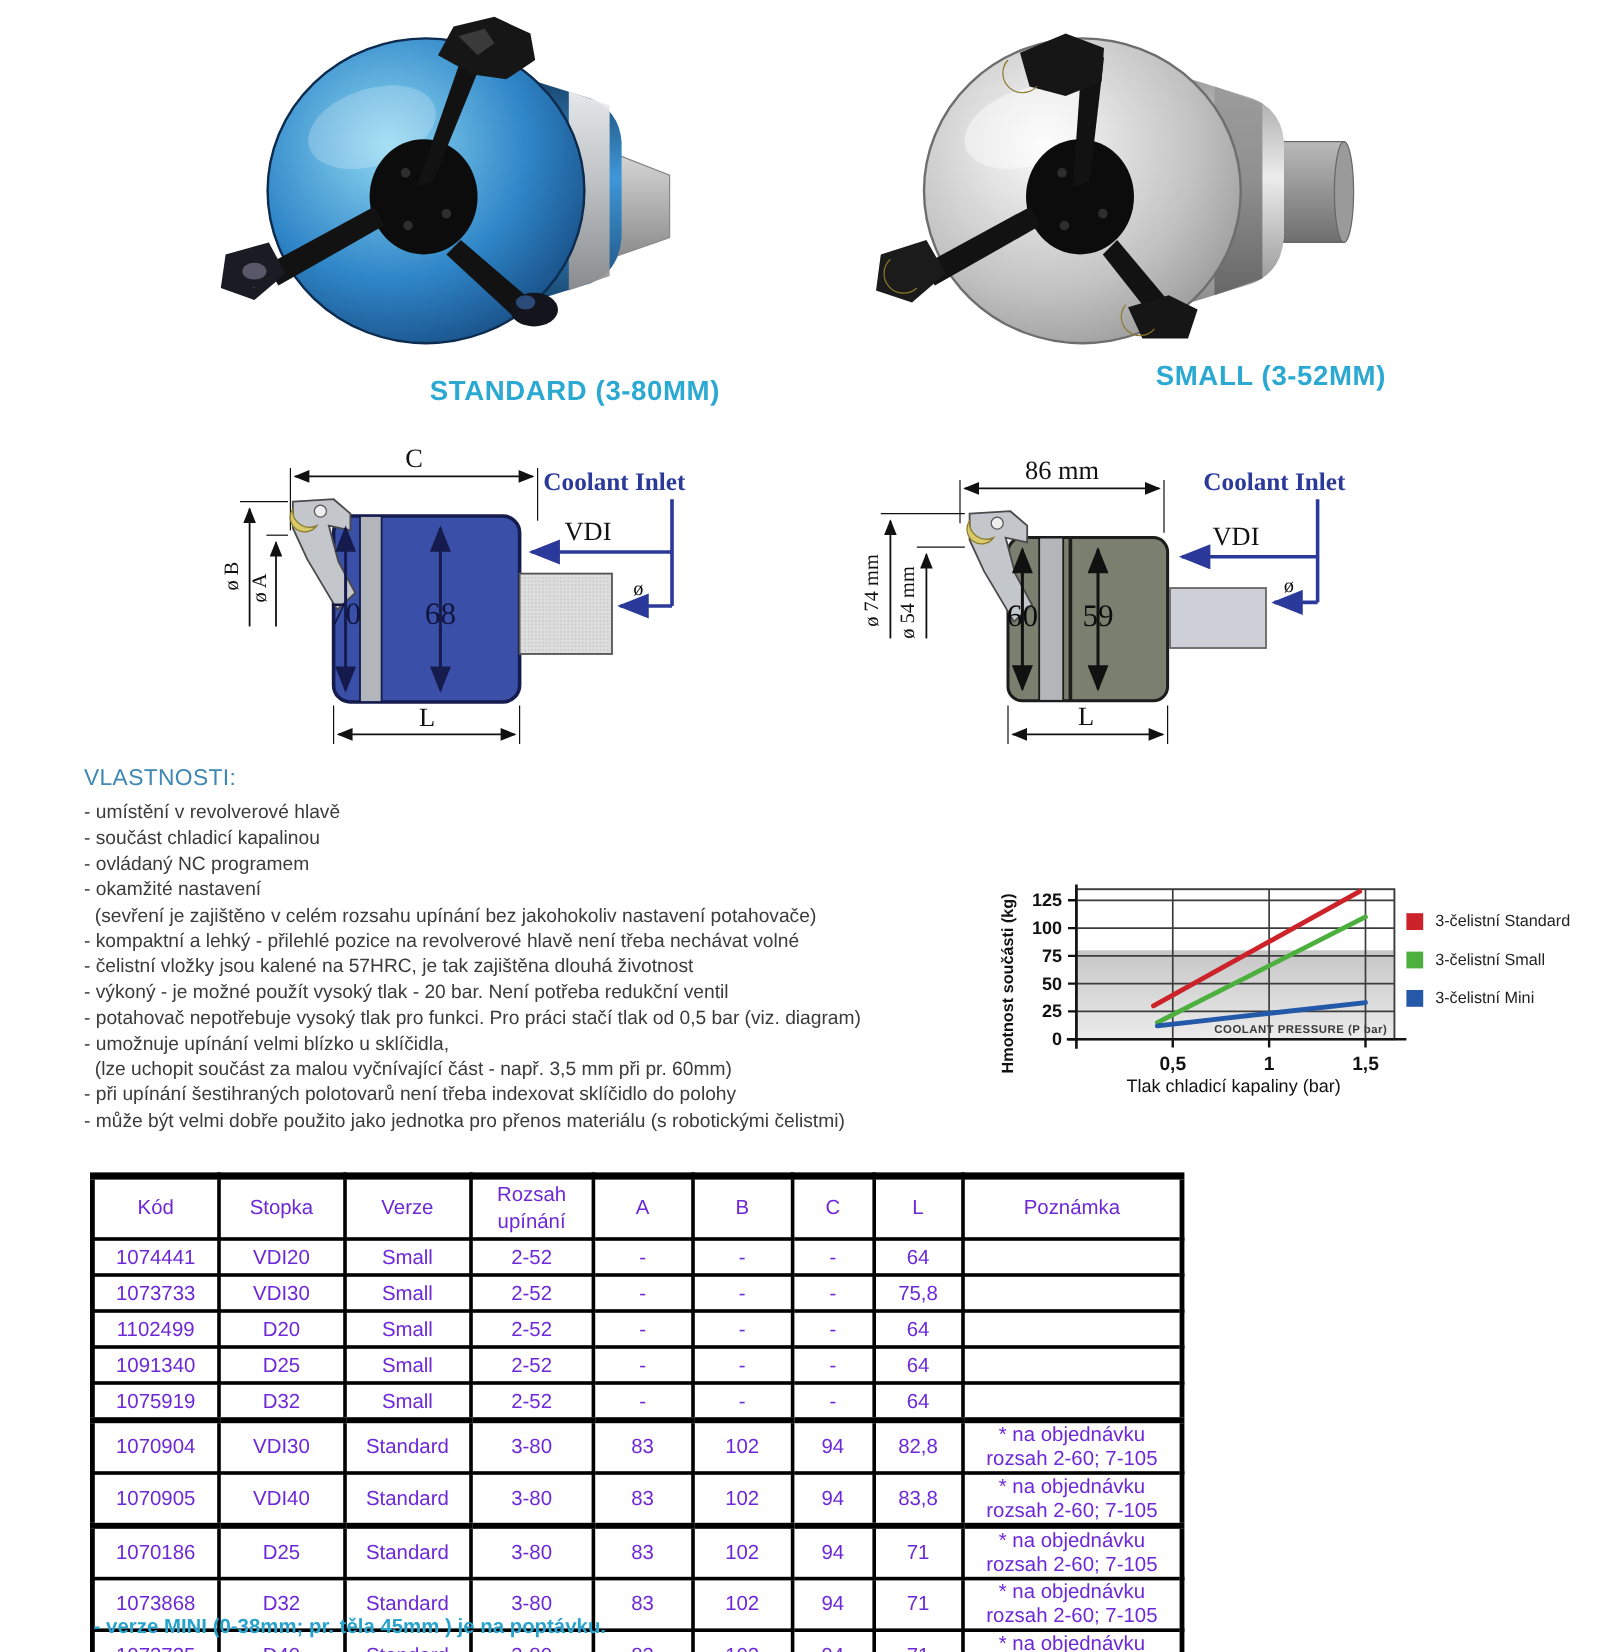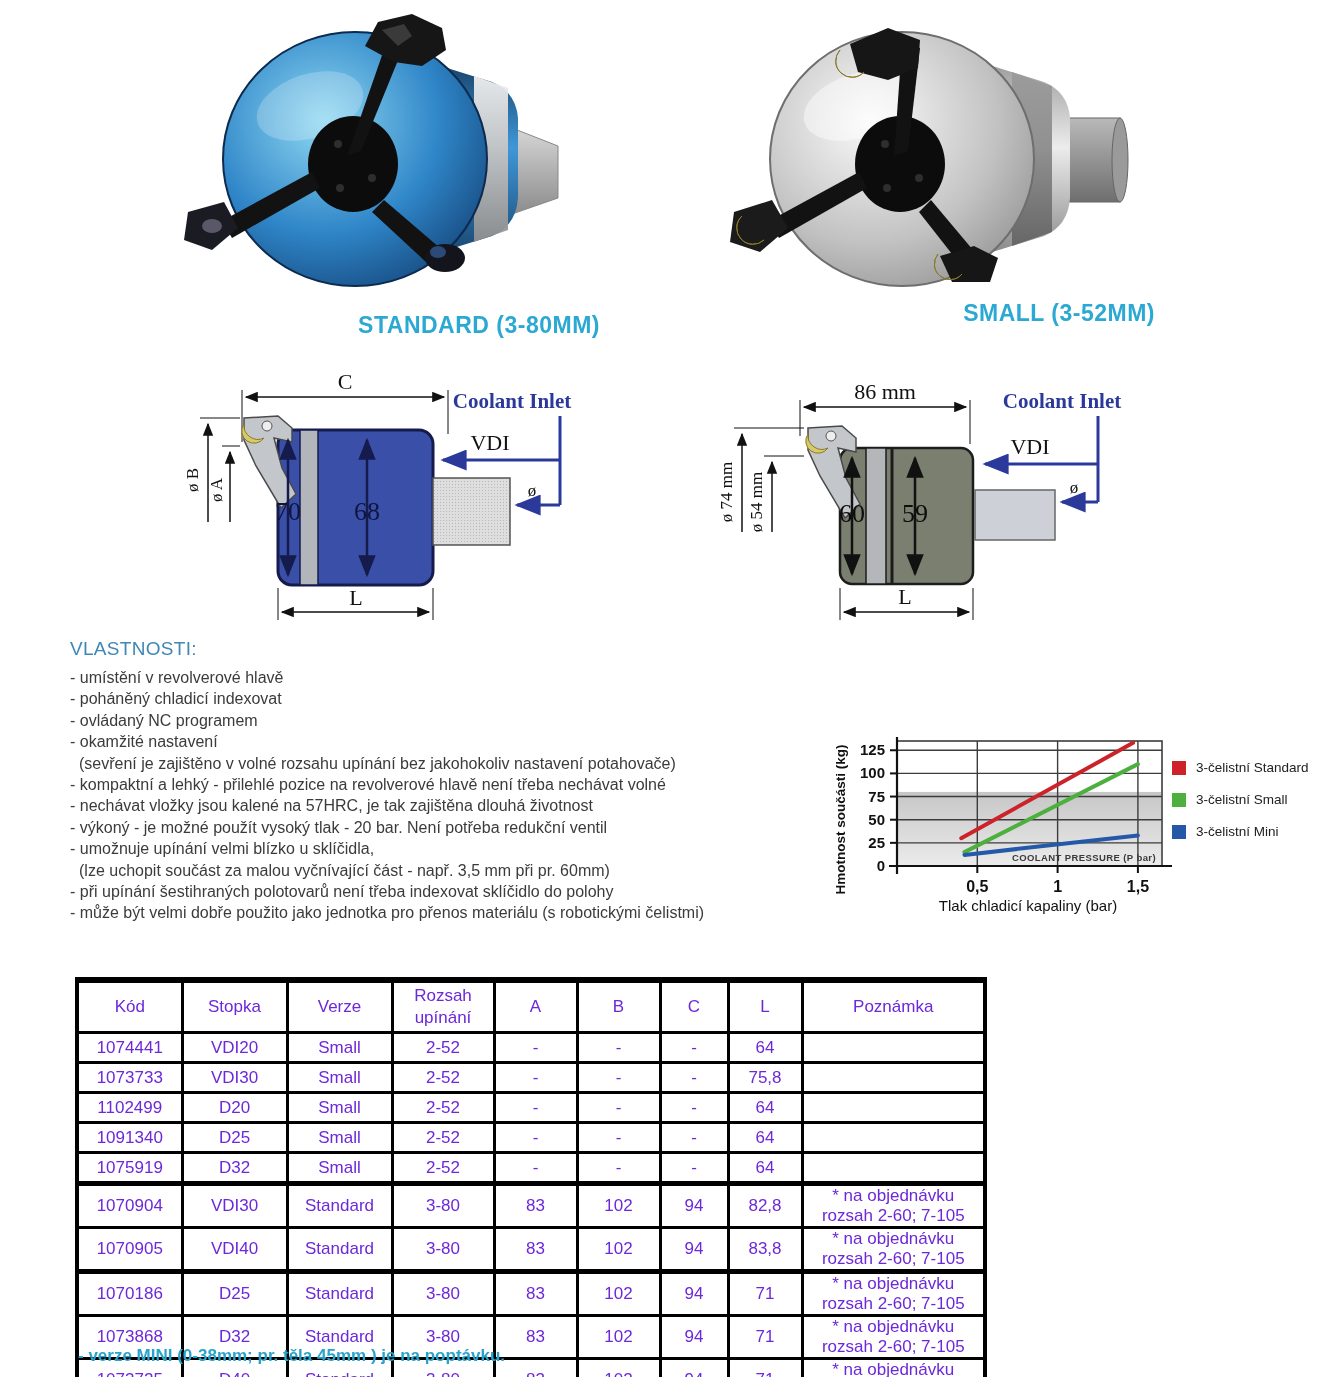--- a/index.html
+++ b/index.html
@@ -269,27 +269,28 @@
     <text class="vdi" x="330" y="82" text-anchor="middle">VDI</text>
     <line x1="398" y1="130" x2="362" y2="130" stroke="#2b3a9a" stroke-width="3" marker-end="url(#arrU2)"></line>
     <text class="dimtext-sm" x="374" y="121" text-anchor="middle">ø</text>
   </g>
 </svg>
 
 <div id="vlastnosti">
   <div class="vl-head">VLASTNOSTI:</div>
   <div id="vl-list">
       <div class="vl-line">- umístění v revolverové hlavě</div>
-      <div class="vl-line">- poháněný chladicí indexovat</div>
+      <div class="vl-line">- součást chladicí kapalinou</div>
       <div class="vl-line">- ovládaný NC programem</div>
       <div class="vl-line">- okamžité nastavení</div>
-      <div class="vl-line indent">(sevření je zajištěno v volné rozsahu upínání bez jakohokoliv nastavení potahovače)</div>
+      <div class="vl-line indent">(sevření je zajištěno v celém rozsahu upínání bez jakohokoliv nastavení potahovače)</div>
       <div class="vl-line">- kompaktní a lehký - přilehlé pozice na revolverové hlavě není třeba nechávat volné</div>
-      <div class="vl-line">- nechávat vložky jsou kalené na 57HRC, je tak zajištěna dlouhá životnost</div>
+      <div class="vl-line">- čelistní vložky jsou kalené na 57HRC, je tak zajištěna dlouhá životnost</div>
       <div class="vl-line">- výkoný - je možné použít vysoký tlak -  20 bar. Není potřeba redukční ventil</div>
+      <div class="vl-line">- potahovač nepotřebuje vysoký tlak pro funkci. Pro práci stačí tlak  od 0,5 bar (viz. diagram)</div>
       <div class="vl-line">- umožnuje upínání velmi blízko u sklíčidla,</div>
       <div class="vl-line indent">(lze uchopit součást za malou vyčnívající část - např. 3,5 mm při pr. 60mm)</div>
       <div class="vl-line">- při upínání šestihraných polotovarů není třeba indexovat sklíčidlo do polohy</div>
       <div class="vl-line">- může být velmi dobře použito jako jednotka pro přenos materiálu (s robotickými čelistmi)</div>
     </div>
 </div>
 
 <div id="chart-block">
   <div class="ylabel">Hmotnost součásti (kg)</div>
   <svg id="chart-svg" width="512" height="190" viewBox="0 0 512 190">

